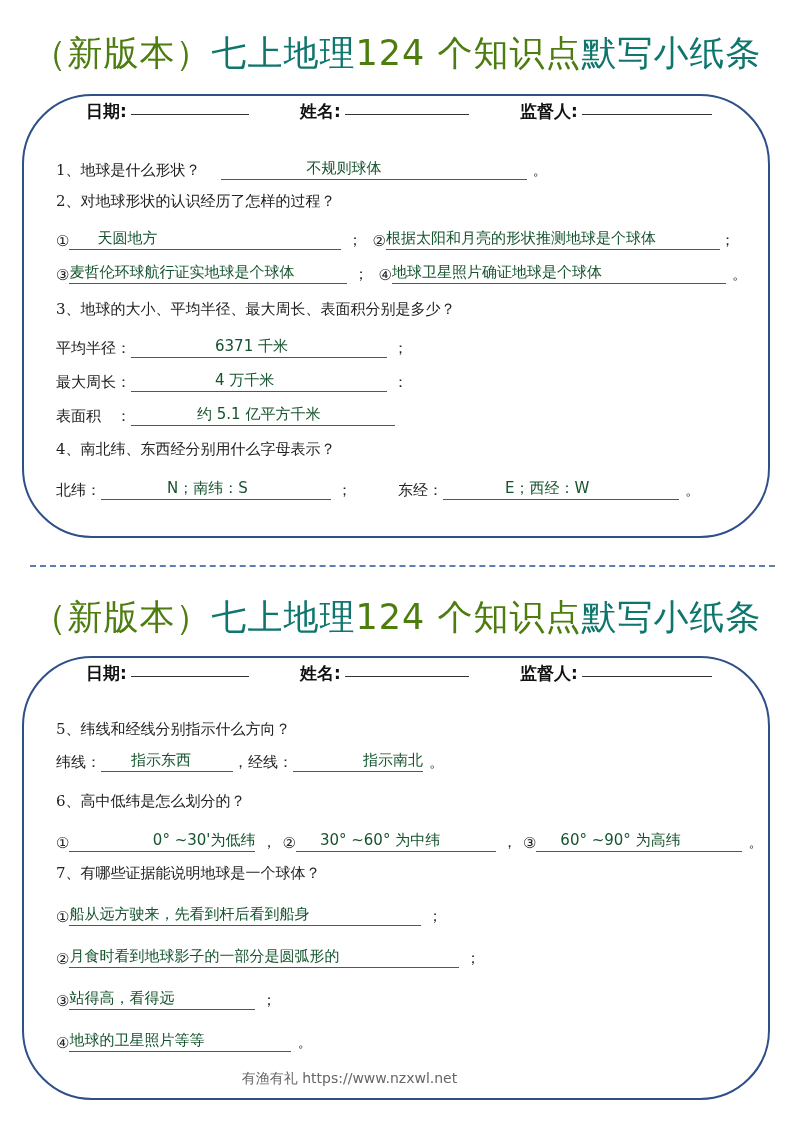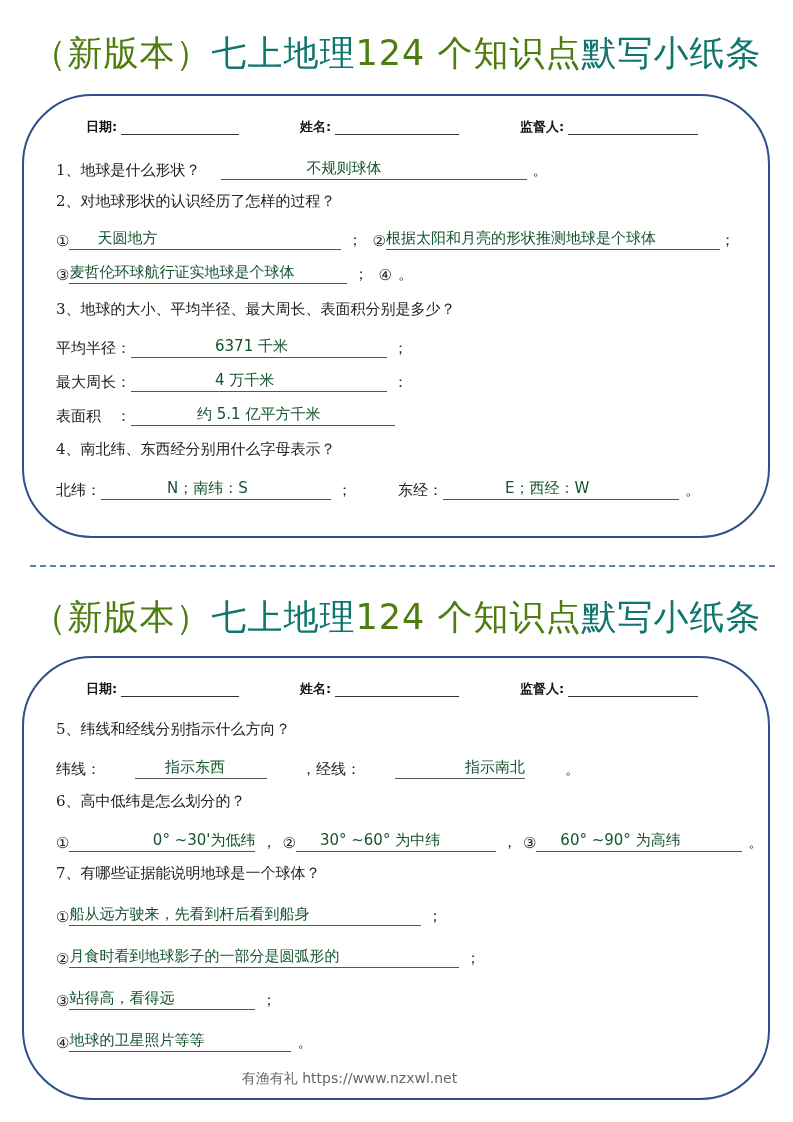--- a/index.html
+++ b/index.html
@@ -5,22 +5,22 @@
   html, body { margin: 0; padding: 0; background: #ffffff; }
   body { width: 793px; height: 1122px; position: relative; overflow: hidden;
          font-family: "DejaVu Serif", "Liberation Serif", serif; color: #222; }
   .title { position: absolute; left: 0; width: 793px; text-align: center;
            font-family: "DejaVu Sans", "Liberation Sans", sans-serif;
            font-size: 35px; letter-spacing: 1px; white-space: nowrap; }
   .title .red { color: #4d7c0f; }
   .title .blk { color: #0f766e; }
   .box { position: absolute; left: 22px; width: 748px; border: 2.5px solid #2f4f8a;
          border-radius: 70px; box-sizing: border-box; }
-  .hdr { position: absolute; top: 22px; font-family: "DejaVu Sans", sans-serif;
-         font-weight: bold; font-size: 13px; color: #111; display: flex; align-items: center; }
+  .hdr { position: absolute; top: 4px; font-family: "DejaVu Sans", sans-serif;
+         font-weight: bold; font-size: 17px; color: #111; display: flex; align-items: flex-start; }
   .hdr .ln { display: inline-block; border-bottom: 1px solid #333; height: 14px; margin-left: 4px; }
   .row { position: absolute; left: 32px; font-size: 15px; white-space: nowrap; display: flex; align-items: flex-end; }
   .blank { display: inline-block; border-bottom: 1px solid #555; color: #14532d;
            font-family: "DejaVu Sans", sans-serif; font-size: 15px; padding: 0 0 1px 0;
            box-sizing: border-box; height: 22px; line-height: 20px; }
   .blank.pad { padding-left: 28px; }
   .sep { margin: 0 6px; }
   .dash { position: absolute; left: 30px; width: 745px; top: 565px;
           border-top: 2.5px dashed #5a7fb0; }
   .wm { position: absolute; top: 1070px; width: 699px; text-align: center;
@@ -62,20 +62,21 @@
     <span class="sep">；</span>
     <span style="margin-left:4px;">②</span>
     <span class="blank" style="width:334px;">根据太阳和月亮的形状推测地球是个球体</span>
     <span>；</span>
   </div>
   <div class="row" style="top:166px;">
     <span>③</span>
     <span class="blank" style="width:278px;">麦哲伦环球航行证实地球是个球体</span>
     <span class="sep">；</span>
     <span style="margin-left:4px;">④</span>
+    <span class="blank" style="width:334px;">地球卫星照片确证地球是个球体</span>
     <span class="sep">。</span>
   </div>
 
   <div class="row" style="top:204px;">
     <span>3、地球的大小、平均半径、最大周长、表面积分别是多少？</span>
   </div>
   <div class="row" style="top:240px;">
     <span>平均半径：</span>
     <span class="blank" style="width:256px;padding-left:84px;">6371 千米</span>
     <span class="sep">；</span>
@@ -119,21 +120,21 @@
     <span class="ln" style="width:124px;"></span>
   </div>
   <div class="hdr" style="left:496px;">
     <span>监督人:</span>
     <span class="ln" style="width:130px;"></span>
   </div>
 
   <div class="row" style="top:62px;">
     <span>5、纬线和经线分别指示什么方向？</span>
   </div>
-  <div class="row" style="top:99px;gap:34px;">
+  <div class="row" style="top:92px;">
     <span>纬线：</span>
     <span class="blank" style="width:132px;padding-left:30px;">指示东西</span>
     <span>，经线：</span>
     <span class="blank" style="width:130px;padding-left:30px;text-align:right;">指示南北</span>
     <span class="sep">。</span>
   </div>
 
   <div class="row" style="top:134px;justify-content:center;">
     <span>6、高中低纬是怎么划分的？</span>
   </div>

